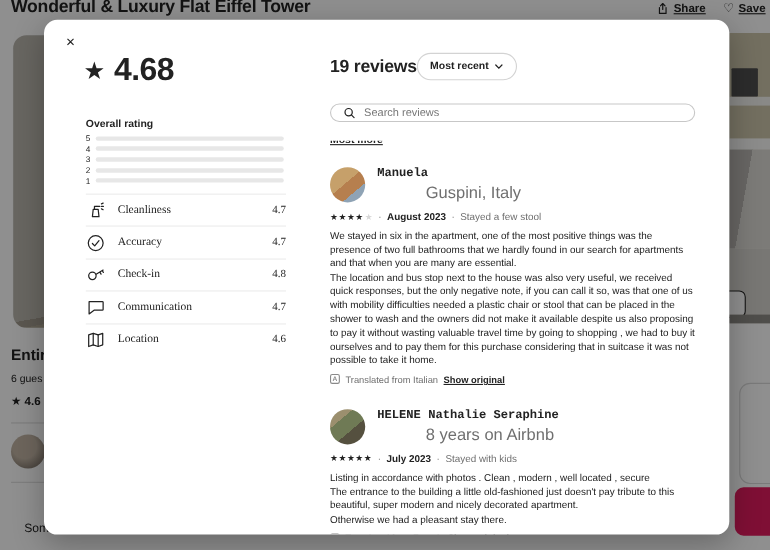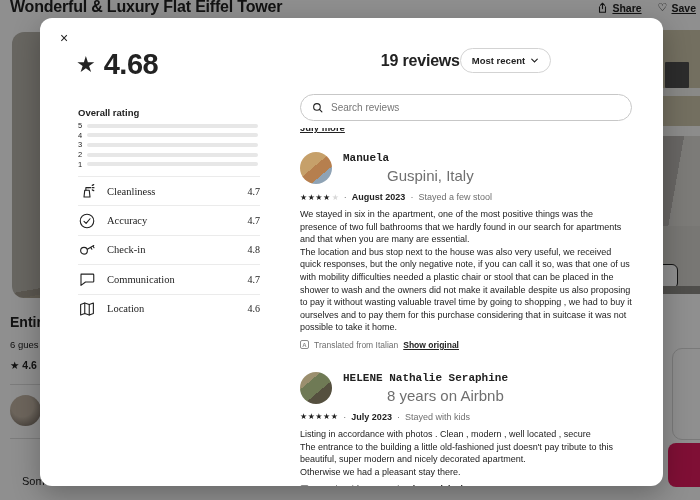--- a/index.html
+++ b/index.html
@@ -57,26 +57,26 @@
   .h-fill { height:100%; background:#222; border-radius:2px; width:0; }
 
   .cats { position:absolute; left:38px; top:158px; width:182px; }
   .cat-row { display:flex; align-items:center; height:29.4px; border-top:1px solid #ebebeb;font-family:Liberation Serif, serif; }
   .cat-icon { width:18px; height:18px; flex:0 0 18px; }
   .cat-icon svg { width:18px; height:18px; stroke:#222; fill:none; stroke-width:1.5; stroke-linecap:round; stroke-linejoin:round; }
   .cat-name { margin-left:11px; font-size:10.5px; }
   .cat-val { margin-left:auto; font-size:10px; font-weight:400; }
 
   .right-pane { position:absolute; left:260px; top:0; width:332px; height:468px; }
-  .rv-header { position:absolute; left:0; right:0; top:30px; display:flex; align-items:center; justify-content:center; }
+  .rv-header { position:absolute; left:0; right:0; top:30px; display:flex; align-items:center; justify-content:flex-start; }
   .rv-title { font-size:16px; font-weight:700; letter-spacing:-0.2px; }
   .sort-pill { display:flex; align-items:center; gap:5px; border:1px solid #d3d3d3; border-radius:16px;
     padding:6px 11px; background:#fff; font-size:9.5px; font-weight:600; cursor:pointer; color:#222; }
   .sort-pill svg { width:9px; height:9px; stroke:#222; fill:none; stroke-width:2; stroke-linecap:round; }
-  .search-box { position:absolute; left:0; right:0; top:76px; height:27px; border:1px solid #c7c7c7; border-radius:14px;
+  .search-box { position:absolute; left:0; right:0; top:76px; height:17px; border:1px solid #c7c7c7; border-radius:14px;
     display:flex; align-items:center; padding:0 11px; background:#fff; }
   .search-box svg { width:11px; height:11px; stroke:#222; fill:none; stroke-width:2; stroke-linecap:round; flex:0 0 11px; }
   .search-input { border:none; outline:none; flex:1; margin-left:8px; font-size:10px; color:#222; background:transparent; }
   .search-input::placeholder { color:#767676; }
 
   .scroll { position:absolute; left:0; right:0; top:110px; bottom:0; overflow:hidden; }
   .show-more-row { display:flex; align-items:center; margin-top:-6px; }
   .show-more { font-size:9.5px; font-weight:700; text-decoration:underline; cursor:pointer; color:#222; }
 
   .review { margin-top:19px; }
@@ -237,21 +237,21 @@
       <div class="search-box">
         <svg viewBox="0 0 20 20">
             <circle cx="9" cy="9" r="6"></circle>
             <path d="M13.5 13.5L18 18"></path>
           </svg>
         <input class="search-input" type="text" placeholder="Search reviews" style="">
       </div>
 
       <div class="scroll">
         <div class="show-more-row">
-          <span class="show-more">July more</span>
+          <span class="show-more">Most more</span>
 
         </div>
 
         <div class="review">
           <div class="rev-head">
             <div class="rev-avatar av1"></div>
             <div>
               <div class="rev-name">Manuela</div>
               <div class="rev-sub">Guspini, Italy</div>
             </div>

